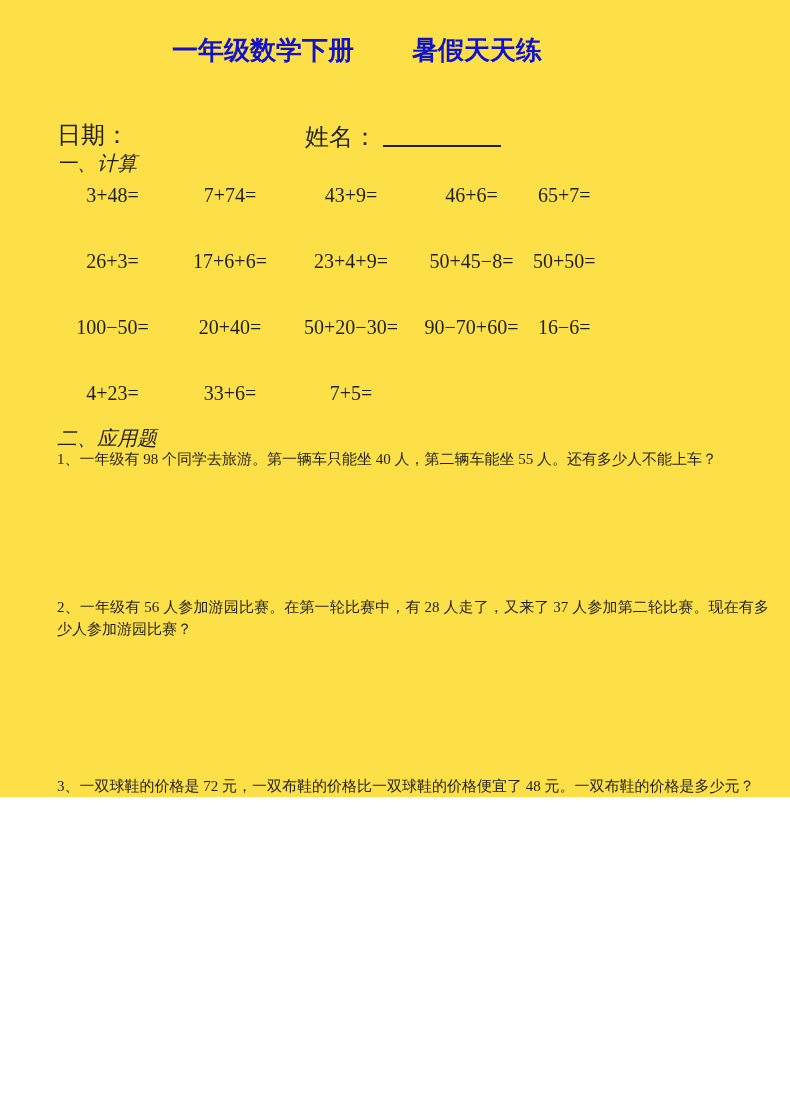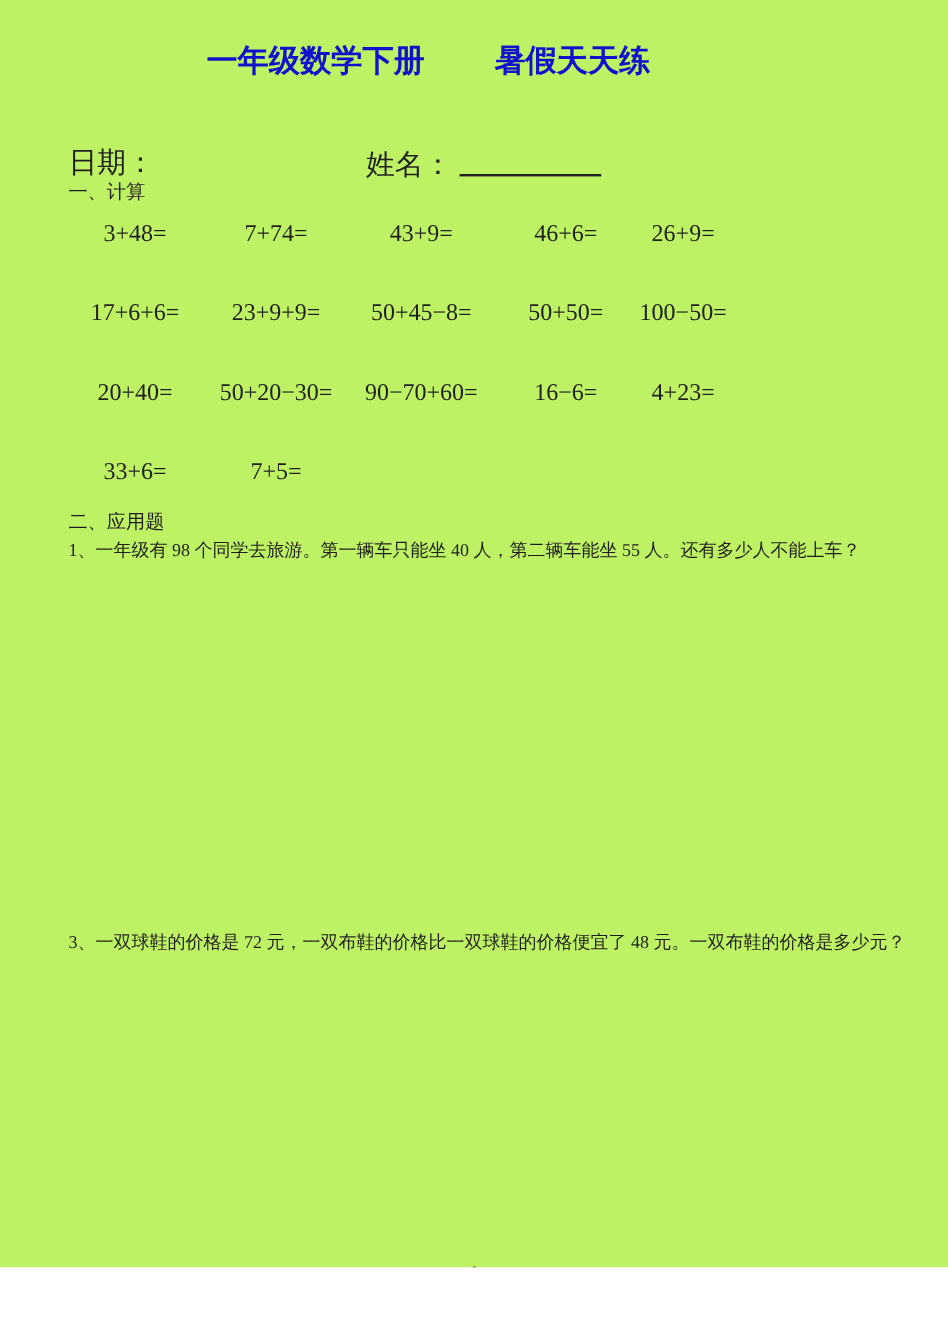--- a/index.html
+++ b/index.html
@@ -9,22 +9,22 @@
   body {
     width: 790px;
     height: 1118px;
     background: #ffffff;
     font-family: "Liberation Serif", "DejaVu Serif", serif;
     color: #1f1f1f;
   }
   .page {
     position: relative;
     width: 790px;
-    height: 1056px;
-    background: #bef264;
+    height: 797px;
+    background: #fde047;
     overflow: hidden;
   }
   .doc-title {
     position: absolute;
     top: 33px;
     left: 172px;
     display: flex;
     gap: 58px;
     font-family: "Liberation Sans", "DejaVu Sans", sans-serif;
     font-size: 26px;
@@ -47,21 +47,22 @@
     width: 118px;
     height: 1em;
     margin-left: 6px;
     border-bottom: 2px solid #1f1f1f;
     vertical-align: baseline;
     transform: translateY(2px);
   }
   .section-heading {
     position: absolute;
     left: 57px;
-    font-size: 16px;
+    font-size: 20px;
+    font-style: italic;
   }
   .heading-calc { top: 150px; }
   .heading-word { top: 425px; }
   .calc-grid {
     position: absolute;
     top: 184px;
     left: 57px;
     display: grid;
     grid-template-columns: 111px 124px 118px 123px auto;
     grid-auto-rows: 66px;
@@ -116,36 +117,38 @@
     <span class="name-group"><span>姓名：</span><span class="name-underline"></span></span>
   </div>
 
   <div class="section-heading heading-calc">一、计算</div>
 
   <div class="calc-grid">
     <span>3+48=</span>
     <span>7+74=</span>
     <span>43+9=</span>
     <span>46+6=</span>
-    <span>26+9=</span>
+    <span>65+7=</span>
+    <span>26+3=</span>
     <span>17+6+6=</span>
-    <span>23+9+9=</span>
+    <span>23+4+9=</span>
     <span>50+45−8=</span>
     <span>50+50=</span>
     <span>100−50=</span>
     <span>20+40=</span>
     <span>50+20−30=</span>
     <span>90−70+60=</span>
     <span>16−6=</span>
     <span>4+23=</span>
     <span>33+6=</span>
     <span>7+5=</span>
   </div>
 
   <div class="section-heading heading-word">二、应用题</div>
 
   <div class="word-problem problem-0">1、一年级有 98 个同学去旅游。第一辆车只能坐 40 人，第二辆车能坐 55 人。还有多少人不能上车？</div>
+  <div class="word-problem problem-1">2、一年级有 56 人参加游园比赛。在第一轮比赛中，有 28 人走了，又来了 37 人参加第二轮比赛。现在有多少人参加游园比赛？</div>
   <div class="word-problem problem-2">3、一双球鞋的价格是 72 元，一双布鞋的价格比一双球鞋的价格便宜了 48 元。一双布鞋的价格是多少元？</div>
 
   <div class="page-number">1</div>
   <div class="footer-watermark">资源基地 https://www.ziyuanjidi.com</div>
 
 </div>
 
 </body></html>

